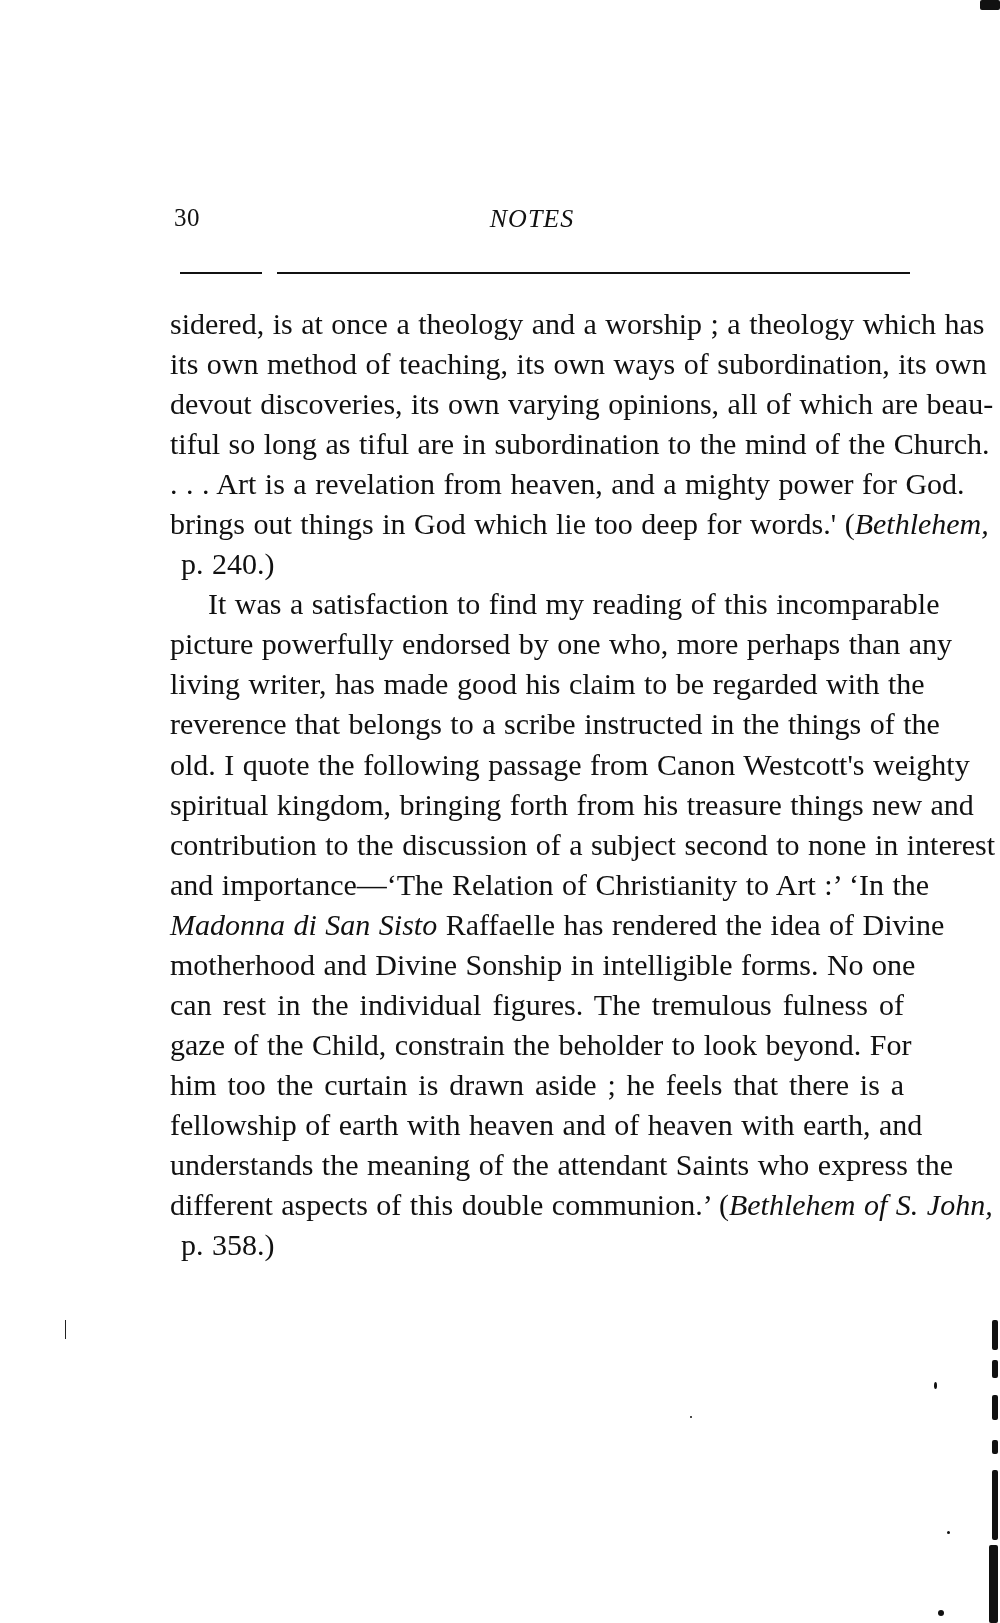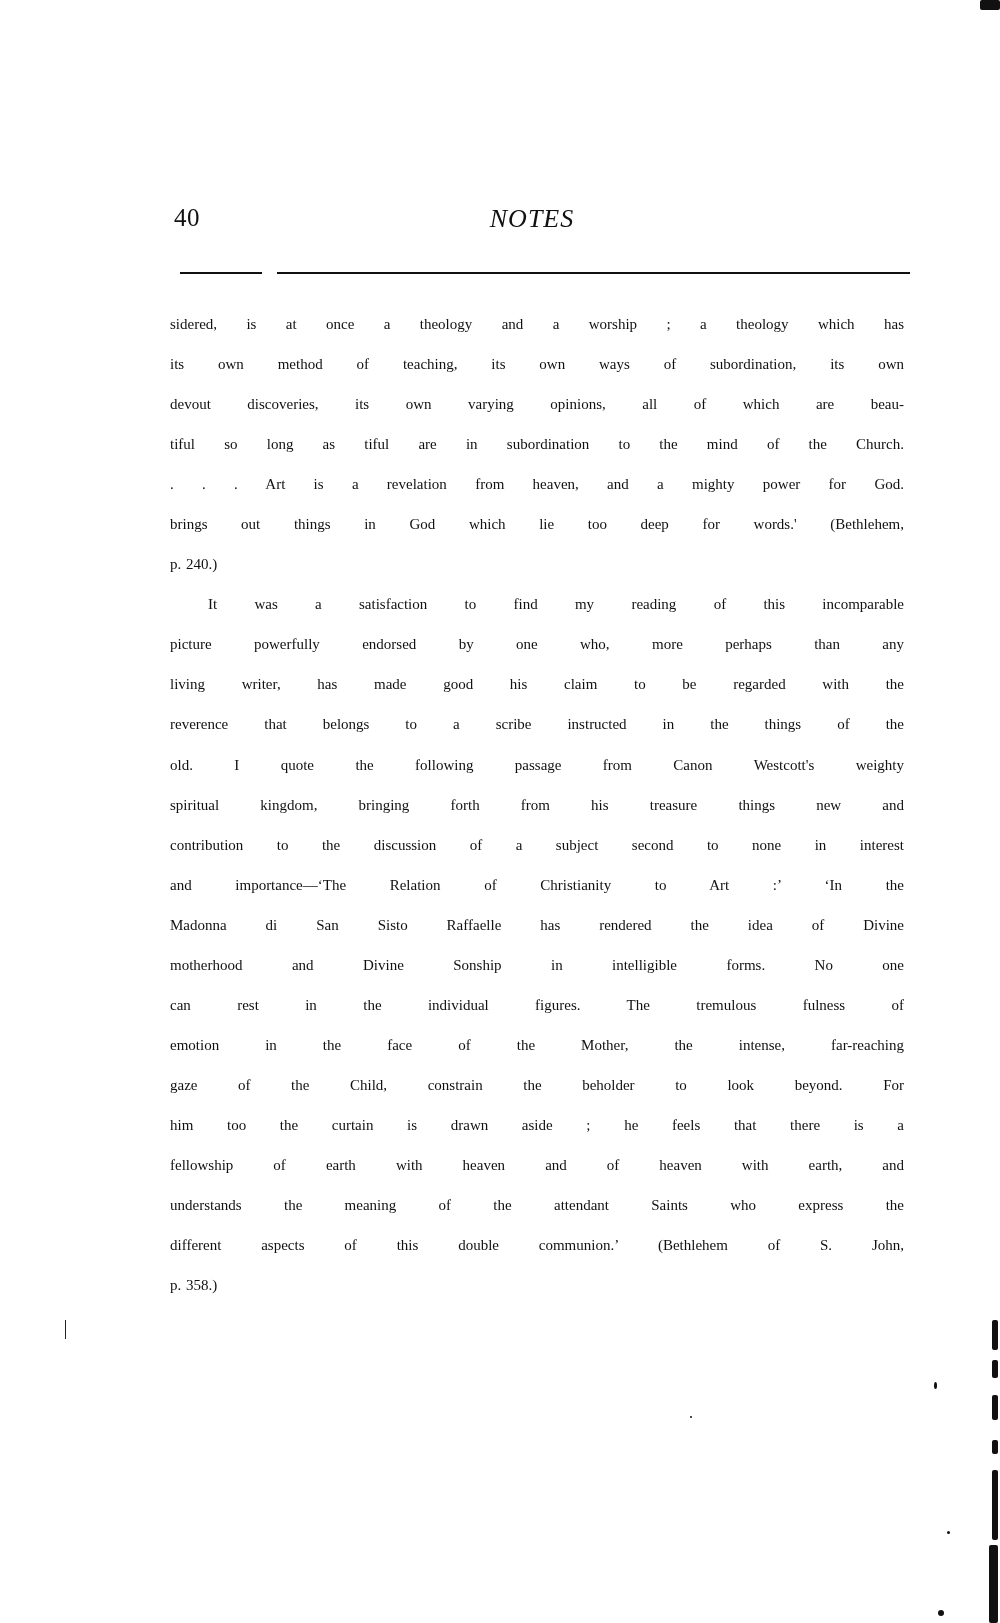--- a/index.html
+++ b/index.html
@@ -58,40 +58,41 @@
       top: 272px;
       width: 633px;
       height: 2px;
       background: #111;
     }
     .body-text {
       position: absolute;
       left: 170px;
       top: 304px;
       width: 734px;
-      font-size: 15px;
+      font-size: 30px;
       line-height: 40.05px;
       text-align: justify;
       word-spacing: 1px;
     }
     .line {
       display: block;
       text-align: justify;
       text-align-last: justify;
       white-space: nowrap;
       height: 40.05px;
       overflow: visible;
     }
     .line.last {
       text-align-last: left;
+      margin-left: 11px;
     }
     .line.indent {
       padding-left: 38px;
     }
-    .it { }
+    .it { font-style: italic; }
     .margin-mark {
       position: absolute;
       left: 65px;
       top: 1320px;
       width: 1px;
       height: 19px;
       background: #222;
     }
     .edge-scan {
       position: absolute;
@@ -105,21 +106,21 @@
       background: #111;
       border-radius: 50%;
     }
   </style>
 </head>
 <body>
 
 <div class="page">
 
   <div class="header">
-    <span class="page-number">40</span>
+    <span class="page-number">30</span>
     <span class="running-title">NOTES</span>
   </div>
 
   <div class="header-rule-short"></div>
   <div class="header-rule-long"></div>
 
   <div class="body-text" id="body-text">
       <span class="line"><span>sidered, is at once a theology and a worship ; a theology which has</span></span>
       <span class="line"><span>its own method of teaching, its own ways of subordination, its own</span></span>
       <span class="line"><span>devout discoveries, its own varying opinions, all of which are beau-</span></span>
@@ -131,21 +132,20 @@
       <span class="line"><span>picture powerfully endorsed by one who, more perhaps than any</span></span>
       <span class="line"><span>living writer, has made good his claim to be regarded with the</span></span>
       <span class="line"><span>reverence that belongs to a scribe instructed in the things of the</span></span>
       <span class="line"><span>old. I quote the following passage from Canon Westcott's weighty</span></span>
       <span class="line"><span>spiritual kingdom, bringing forth from his treasure things new and</span></span>
       <span class="line"><span>contribution to the discussion of a subject second to none in interest</span></span>
       <span class="line"><span>and importance—‘The Relation of Christianity to Art :’ ‘In the</span></span>
       <span class="line"><span class="it">Madonna di San Sisto</span><span> Raffaelle has rendered the idea of Divine</span></span>
       <span class="line"><span>motherhood and Divine Sonship in intelligible forms. No one</span></span>
       <span class="line"><span>can rest in the individual figures. The tremulous fulness of</span></span>
-      <span class="line"><span>emotion in the face of the Mother, the intense, far-reaching</span></span>
       <span class="line"><span>gaze of the Child, constrain the beholder to look beyond. For</span></span>
       <span class="line"><span>him too the curtain is drawn aside ; he feels that there is a</span></span>
       <span class="line"><span>fellowship of earth with heaven and of heaven with earth, and</span></span>
       <span class="line"><span>understands the meaning of the attendant Saints who express the</span></span>
       <span class="line"><span>different aspects of this double communion.’ (</span><span class="it">Bethlehem of S. John,</span></span>
       <span class="line last"><span>p. 358.)</span></span>
     </div>
 
   <div class="margin-mark"></div>
   <div class="edge-scan" style="top:1320px;height:30px;"></div>

